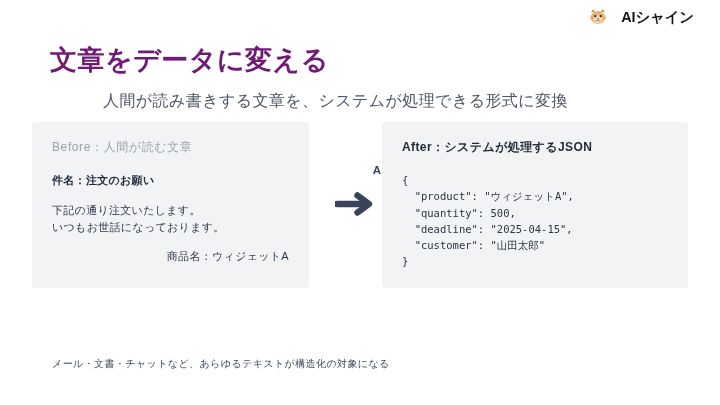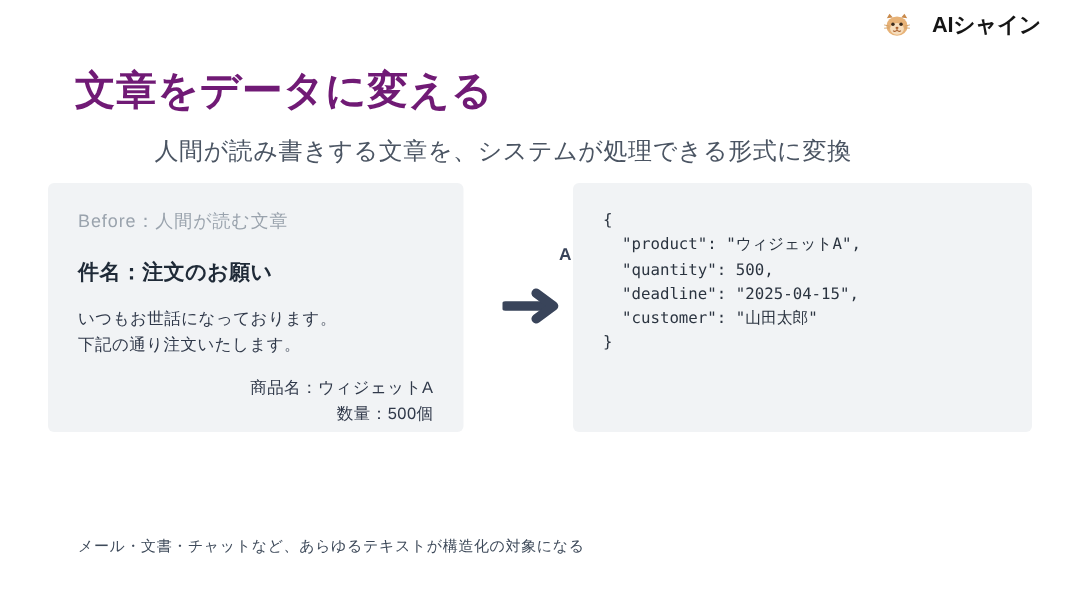--- a/index.html
+++ b/index.html
@@ -100,21 +100,21 @@
   .card-label-after {
     font-size: 12px;
     font-weight: bold;
     color: #1f2a37;
     letter-spacing: 0.4px;
     margin: 0 0 16px 0;
     white-space: nowrap;
   }
 
   .mail-subject {
-    font-size: 14px;
+    font-size: 11px;
     font-weight: bold;
     color: #1f2a37;
     letter-spacing: 0.3px;
     margin: 0 0 14px 0;
     white-space: nowrap;
     font-family: Liberation Mono, monospace;
   }
   .mail-body {
     font-size: 11px;
     color: #30394a;
@@ -197,38 +197,38 @@
 
 <h1 class="page-title">文章をデータに変える</h1>
 <p class="page-subtitle">人間が読み書きする文章を、システムが処理できる形式に変換</p>
 
 <div class="compare">
 
   <div class="card card-before">
     <div class="card-label-before">Before：人間が読む文章</div>
     <div class="mail-subject">件名：注文のお願い</div>
     <div class="mail-body">
+      <div>下記の通り注文いたします。</div>
       <div>いつもお世話になっております。</div>
-      <div>下記の通り注文いたします。</div>
     </div>
     <div class="mail-fields">
       <div>商品名：ウィジェットA</div>
-      <div>数量：500個</div>
     </div>
   </div>
 
   <div class="transform">
     <div class="transform-label">AI</div>
     <svg class="arrow-icon" width="38" height="28" viewBox="0 0 38 28" aria-hidden="true">
       <path d="M2 14 H26" stroke="#39445a" stroke-width="6.4" stroke-linecap="round"></path>
       <path d="M22.5 5.5 L34 14 L22.5 22.5" fill="none" stroke="#39445a" stroke-width="6.4" stroke-linecap="round" stroke-linejoin="round"></path>
     </svg>
   </div>
 
   <div class="card card-after">
+    <div class="card-label-after">After：システムが処理するJSON</div>
     <pre class="json-block">{
   "product": "ウィジェットA",
   "quantity": 500,
   "deadline": "2025-04-15",
   "customer": "山田太郎"
 }</pre>
   </div>
 
 </div>
 

